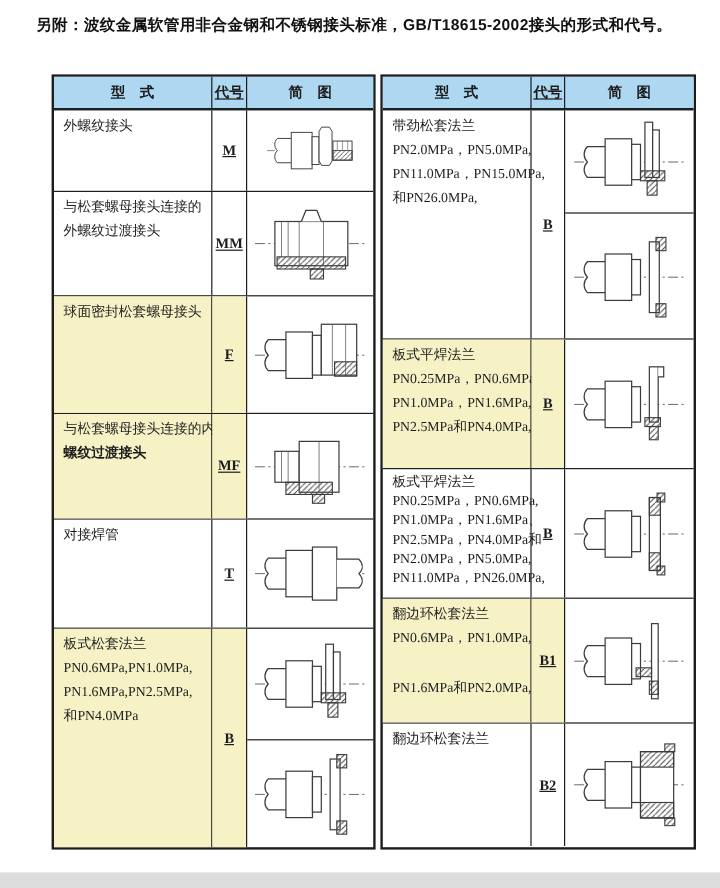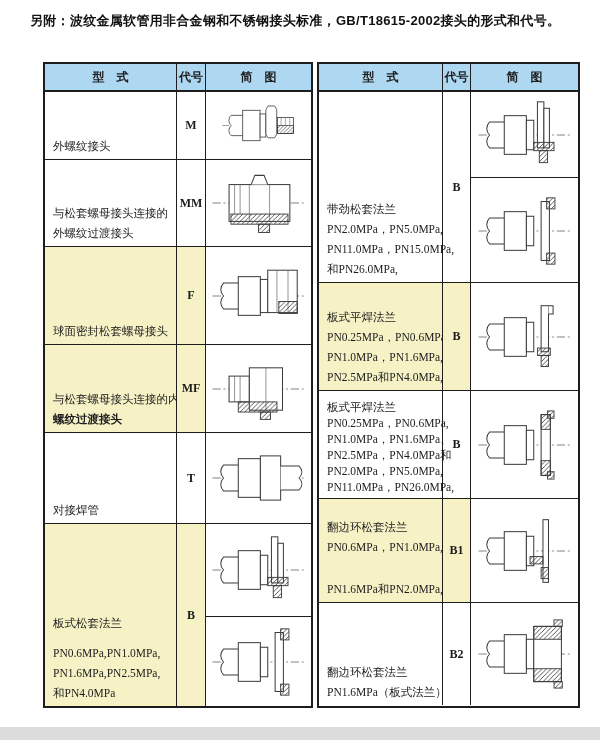--- a/index.html
+++ b/index.html
@@ -10,25 +10,25 @@
              font-weight:bold;font-size:13px;letter-spacing:0.3px;color:#111;}
   .tables{position:absolute;left:43px;top:62px;display:flex;gap:4px;}
   .half-table{border:2px solid var(--bd,#1d1d1d);background:#fff;box-sizing:border-box;}
   .half-table.left{width:270px;--w1:132px;--w2:29px;}
   .half-table.right{width:263px;--w1:124px;--w2:28px;}
   .thead{display:flex;height:26px;background:var(--hdr,#aed7f1);border-bottom:2px solid var(--bd,#1d1d1d);
          font-family:"Liberation Sans",sans-serif;font-weight:bold;font-size:12px;}
   .thead .cell{display:flex;align-items:center;justify-content:center;}
   .cell{box-sizing:border-box;}
   .type-cell{width:var(--w1);border-right:1px solid var(--bd,#1d1d1d);}
-  .code-cell{width:var(--w2);border-right:1px solid var(--bd,#1d1d1d);}
+  .code-cell{width:var(--w2);border-right:1px solid var(--bd,#1d1d1d);text-decoration:underline;}
   .sketch-cell{flex:1;}
   .row{display:flex;border-top:1px solid var(--bd,#1d1d1d);}
   .row:first-child{border-top:none;}
-  .row .type-cell{display:flex;flex-direction:column;justify-content:flex-end;
+  .row .type-cell{display:flex;flex-direction:column;justify-content:flex-start;
                   padding:3px 4px 3px 8px;font-size:11.5px;}
   .row .code-cell{display:flex;align-items:center;justify-content:center;
                   font-size:12px;font-weight:bold;}
   .row .sketch-cell{display:flex;flex-direction:column;}
   .hl{background:var(--hl,#f6f2c6);}
   .tline{white-space:nowrap;}
   .sub{flex:1;display:flex;align-items:center;justify-content:center;}
   .sub + .sub{border-top:1px solid var(--bd,#1d1d1d);}
   .bottom-strip{position:absolute;left:0;bottom:0;width:600px;height:13px;background:var(--strip,#dcdcdc);}
   
@@ -150,21 +150,21 @@
                   <rect class="bx" x="30" y="17" width="24" height="42"></rect>
                   <rect class="bx" x="54" y="14" width="22" height="48"></rect>
                   <path class="ln" d="M76 25 h20 c4 4 4 9 0 13 c4 4 4 9 0 13 h-20"></path>
                 </svg>
               </div>
             </div>
           </div>
           <div class="row" style="height: 182px;">
             <div class="cell type-cell hl">
               <div class="tline" style="line-height: 20px;">板式松套法兰</div>
-              <div class="tline" style="line-height: 20px; margin-top: 10px;">PN0.6MPa,PN1.0MPa,</div>
+              <div class="tline" style="line-height: 20px;">PN0.6MPa,PN1.0MPa,</div>
               <div class="tline" style="line-height: 20px;">PN1.6MPa,PN2.5MPa,</div>
               <div class="tline" style="line-height: 20px;">和PN4.0MPa</div>
             </div>
             <div class="cell code-cell hl">B</div>
             <div class="cell sketch-cell">
               <div class="sub" style="height: 92px; flex: 0 0 auto;">
                 <svg width="98" height="70" viewBox="0 0 105 76" preserveAspectRatio="xMidYMid meet">
                   <path class="cl" d="M2 38 H103"></path>
                   <path class="ln" d="M30 24 H14 c-4 4 -4 10 0 14 c-4 4 -4 10 0 14 H30"></path>
                   <rect class="bx" x="30" y="17" width="24" height="42"></rect>
@@ -298,21 +298,20 @@
                   <rect class="bx" x="72" y="4" width="6" height="68"></rect>
                   <rect class="ht" x="58" y="44" width="14" height="8"></rect>
                   <rect class="ht" x="70" y="56" width="8" height="12"></rect>
                 </svg>
               </div>
             </div>
           </div>
           <div class="row" style="height: 102px;">
             <div class="cell type-cell">
               <div class="tline" style="line-height: 20px;">翻边环松套法兰</div>
-              <div class="tline" style="line-height: 20px;">PN1.6MPa（板式法兰）</div>
             </div>
             <div class="cell code-cell">B2</div>
             <div class="cell sketch-cell">
               <div class="sub" style="height: 102px; flex: 0 0 auto;">
                 <svg width="98" height="70" viewBox="0 0 105 76" preserveAspectRatio="xMidYMid meet">
                   <path class="cl" d="M2 38 H103"></path>
                   <path class="ln" d="M30 24 H14 c-4 4 -4 10 0 14 c-4 4 -4 10 0 14 H30"></path>
                   <rect class="bx" x="30" y="17" width="24" height="42"></rect>
                   <rect class="bx" x="54" y="22" width="8" height="32"></rect>
                   <rect class="bx" x="62" y="8" width="30" height="60"></rect>

